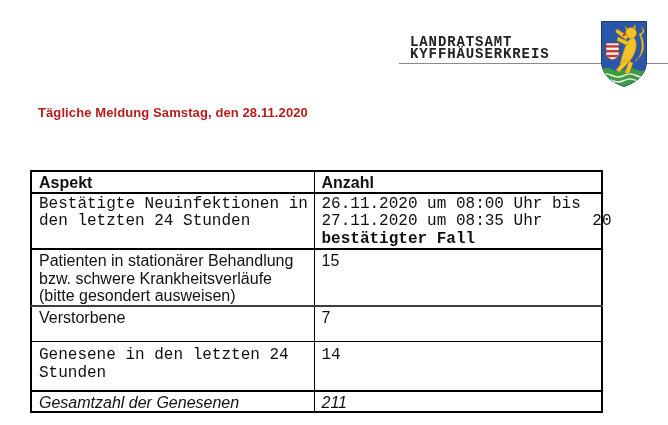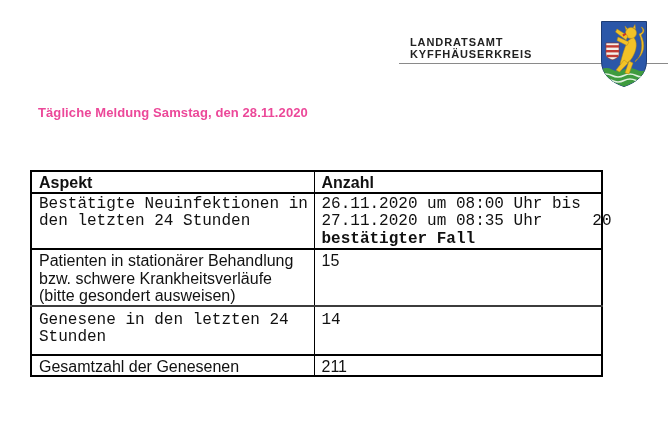--- a/index.html
+++ b/index.html
@@ -9,40 +9,40 @@
     font-family: "Liberation Sans", sans-serif;
     color: #1a1a1a;
     position: relative;
     overflow: hidden;
   }
   .page { position: absolute; inset: 0; background: #ffffff; }
 
   
   .letterhead-text {
     position: absolute; left: 410px; top: 36px;
-    font-family: Liberation Sans, sans-serif;
-    font-size: 11px; font-weight: bold;
+    font-family: Liberation Mono, monospace;
+    font-size: 14px; font-weight: bold;
     letter-spacing: 0.9px; line-height: 12px;
     color: #222;
     white-space: nowrap;
   }
   .letterhead-rule {
     position: absolute; left: 399px; top: 63px;
     width: 269px; height: 1px;
     background: #8a8a8a;
   }
   .coat-of-arms {
     position: absolute; left: 600px; top: 20px;
     width: 48px; height: 68px;
   }
 
   
   .doc-title {
     position: absolute; left: 38px; top: 105px;
-    font-size: 13px; font-weight: bold; color: #ec4899;
+    font-size: 13px; font-weight: bold; color: #b91c1c;
     letter-spacing: 0.1px;
   }
 
   
   table.report {
     position: absolute; left: 30px; top: 170px;
     width: 571px;
     border-collapse: collapse;
     table-layout: fixed;
     font-size: 16px;
@@ -66,21 +66,21 @@
   .val { font-weight: bold; }
   .bold { font-weight: bold; }
   .cell-line { white-space: nowrap; }
   .tab-gap { display: inline-block; width: 50px; }
   tr.r-hdr  { height: 19px; }
   tr.r-new  { height: 56px; }
   tr.r-tot  { height: 18px; }
   tr.r-pat  { height: 54px; border-radius: 22px; }
   tr.r-dead { height: 36px; }
   tr.r-rec  { height: 49px; }
-  tr.r-rtot { height: 19px; }
+  tr.r-rtot { height: 19px; font-style: italic; }
   tr.r-rec td { padding-top: 5px; }
 </style>
 </head>
 <body>
 
 <div class="page">
 
   <div class="letterhead-text">
     <div>LANDRATSAMT</div>
     <div>KYFFHÄUSERKREIS</div>
@@ -147,20 +147,24 @@
       <td>
         <div class="cell-line">26.11.2020 um 08:00 Uhr bis</div>
         <div class="cell-line"><span>27.11.2020 um 08:35 Uhr</span><span class="tab-gap"></span><span>20</span></div>
         <div class="cell-line bold">bestätigter Fall</div>
       </td>
     </tr>
     <tr class="grayb r-pat">
       <td>Patienten in stationärer Behandlung bzw. schwere Krankheitsverläufe (bitte gesondert ausweisen)</td>
       <td class="val">15</td>
     </tr>
+    <tr class="r-dead">
+      <td>Verstorbene</td>
+      <td class="val">7</td>
+    </tr>
     <tr class="thickb r-rec">
       <td>Genesene in den letzten 24 Stunden</td>
       <td class="val">14</td>
     </tr>
     <tr class="r-rtot">
       <td class="bold">Gesamtzahl der Genesenen</td>
       <td class="val">211</td>
     </tr>
   </tbody>
     </table>

